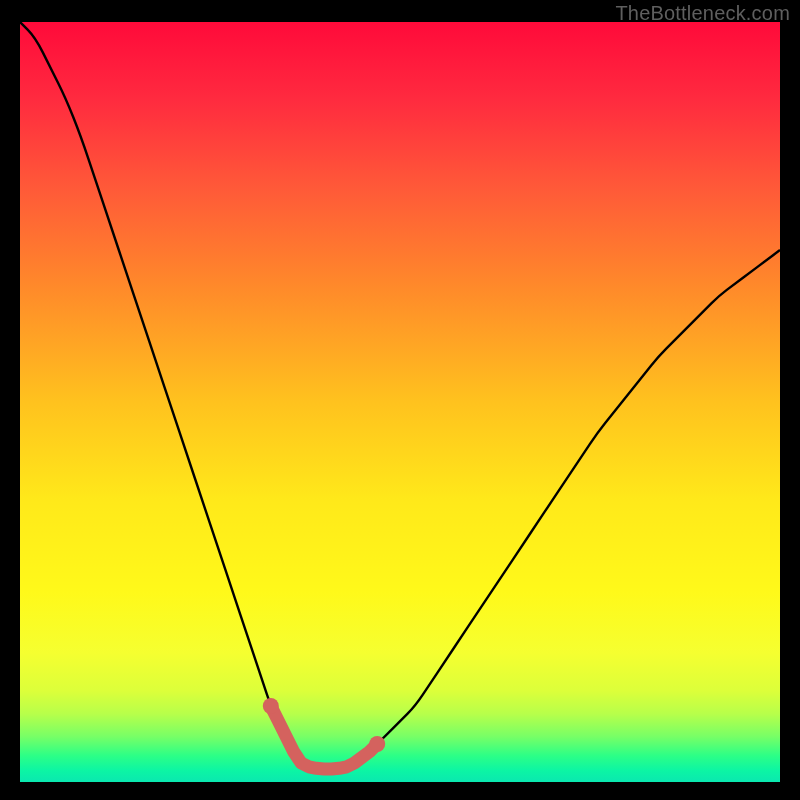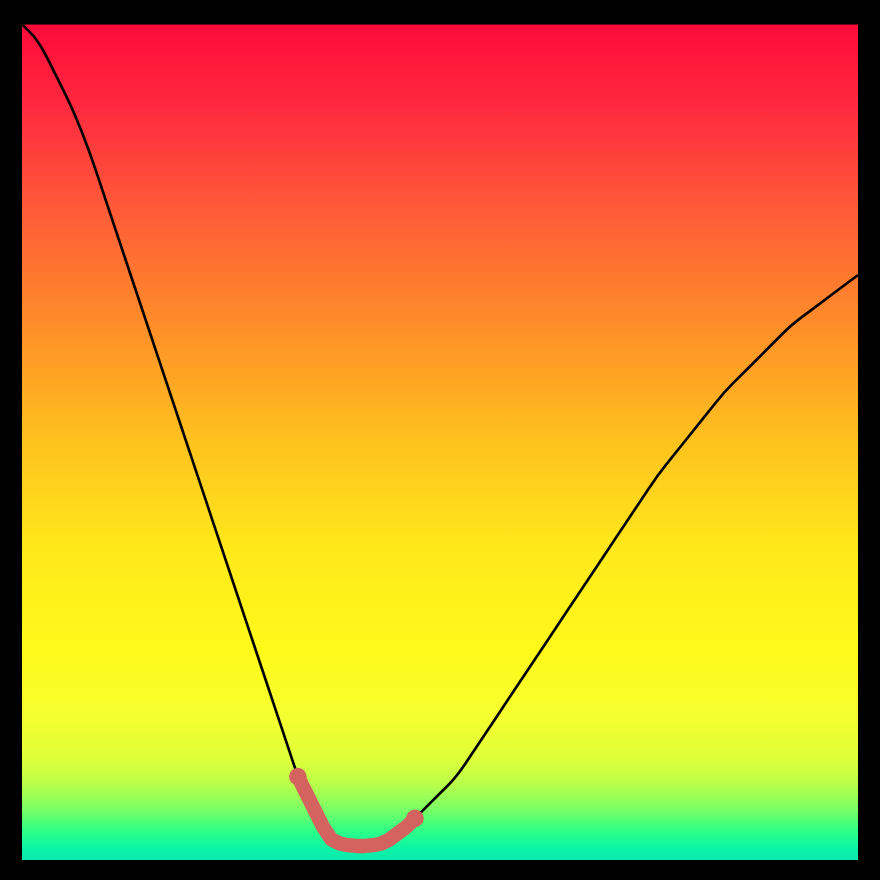--- a/index.html
+++ b/index.html
@@ -35,20 +35,21 @@
     font-weight: 500;
     color: #5f5f5f;
     letter-spacing: 0.2px;
   }
   svg { display: block; }
 </style>
 </head>
 <body>
 
 <div class="frame">
+  <div class="watermark">TheBottleneck.com</div>
   <div class="plot">
     <svg id="chart-svg" width="760" height="760" viewBox="0 0 760 760">
       <defs>
         <linearGradient id="bg-grad" x1="0" y1="0" x2="0" y2="1">
             <stop offset="0%" stop-color="#ff0a3a"></stop>
             <stop offset="10%" stop-color="#ff2a3f"></stop>
             <stop offset="22%" stop-color="#ff5a38"></stop>
             <stop offset="35%" stop-color="#ff8a2a"></stop>
             <stop offset="50%" stop-color="#ffc21e"></stop>
             <stop offset="63%" stop-color="#ffe91a"></stop>

